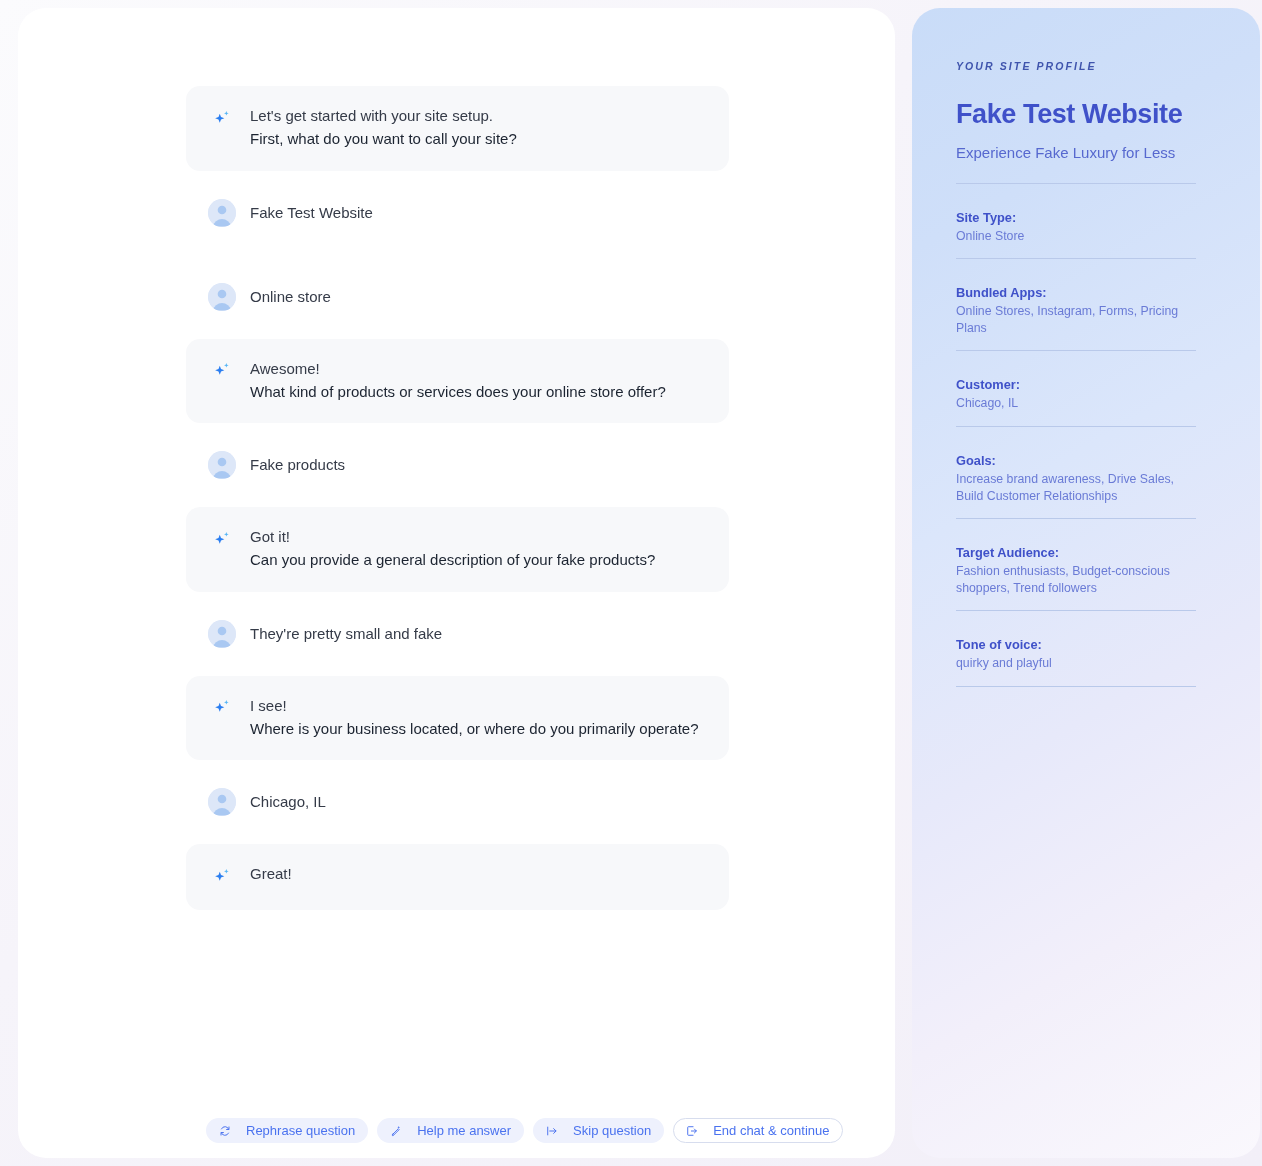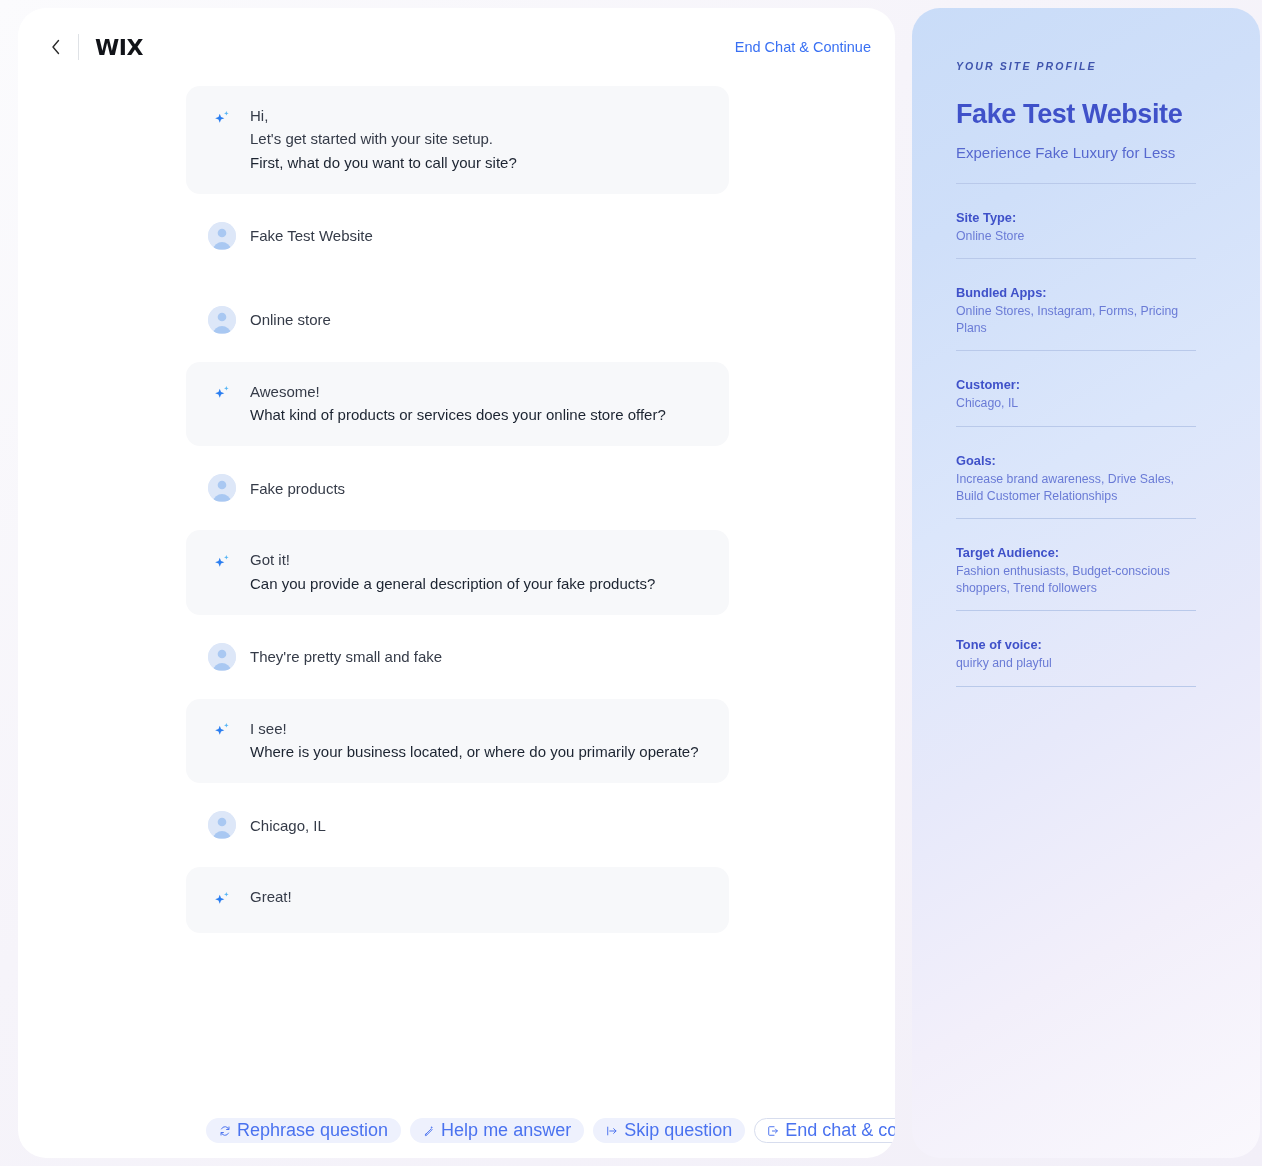--- a/index.html
+++ b/index.html
@@ -204,27 +204,27 @@
     left: 188px;
     top: 1110px;
     display: flex;
     gap: 9px;
     align-items: center;
   }
 
   .chip {
     display: flex;
     align-items: center;
-    gap: 6px;
+    gap: 15px;
     height: 25px;
     padding: 0 12px;
     border-radius: 13px;
     background: #eef1fd;
     color: #4a72ef;
-    font-size: 18px;
+    font-size: 13px;
     white-space: nowrap;
     cursor: pointer;
     border: 1px solid transparent;
   }
   .chip.outlined {
     background: #ffffff;
     border: 1px solid #d7ddee;
   }
   .chip svg { display: block; flex-shrink: 0; }
 
@@ -299,42 +299,31 @@
     border-top: 1px solid #b9c9ea;
     max-width: 240px;
     margin-top: 10px;
   }
 </style>
 </head>
 <body>
 
 <div id="chat-panel">
 
-  <div id="chat-header">
-    <div id="back-button">
-      <svg width="10" height="16" viewBox="0 0 10 16" fill="none">
-        <path d="M7.5 1.5L2 8l5.5 6.5" stroke="#2b2b2b" stroke-width="1.4" stroke-linecap="round" stroke-linejoin="round"></path>
-      </svg>
-    </div>
-    <div class="header-divider"></div>
-    <div id="wix-logo">WIX</div>
-    <a id="end-chat-link">End Chat &amp; Continue</a>
-  </div>
 
   <div id="message-list">
       <div class="msg-row">
         <div class="msg-bot">
           <div class="avatar-slot">
             <svg class="sparkle-icon" viewBox="0 0 24 24">
               <path d="M9.3 5.6l1.5 4.0 4.0 1.5-4.0 1.5-1.5 4.0-1.5-4.0-4.0-1.5 4.0-1.5z" fill="#2b7ef0"></path>
               <path d="M17.2 2.4l0.75 2.0 2.0 0.75-2.0 0.75-0.75 2.0-0.75-2.0-2.0-0.75 2.0-0.75z" fill="#56b6f5"></path>
             </svg>
           </div>
           <div class="msg-text">
-            <div class="msg-line-regular">Hi,</div>
             <div class="msg-line-regular">Let's get started with your site setup.</div>
             <div class="msg-line-bold">First, what do you want to call your site?</div>
           </div>
         </div>
       </div>
       <div class="msg-gap"></div>
       <div class="msg-row">
         <div class="msg-user">
           <div class="avatar-slot">
             <span class="user-avatar"><svg width="28" height="28" viewBox="0 0 28 28">

